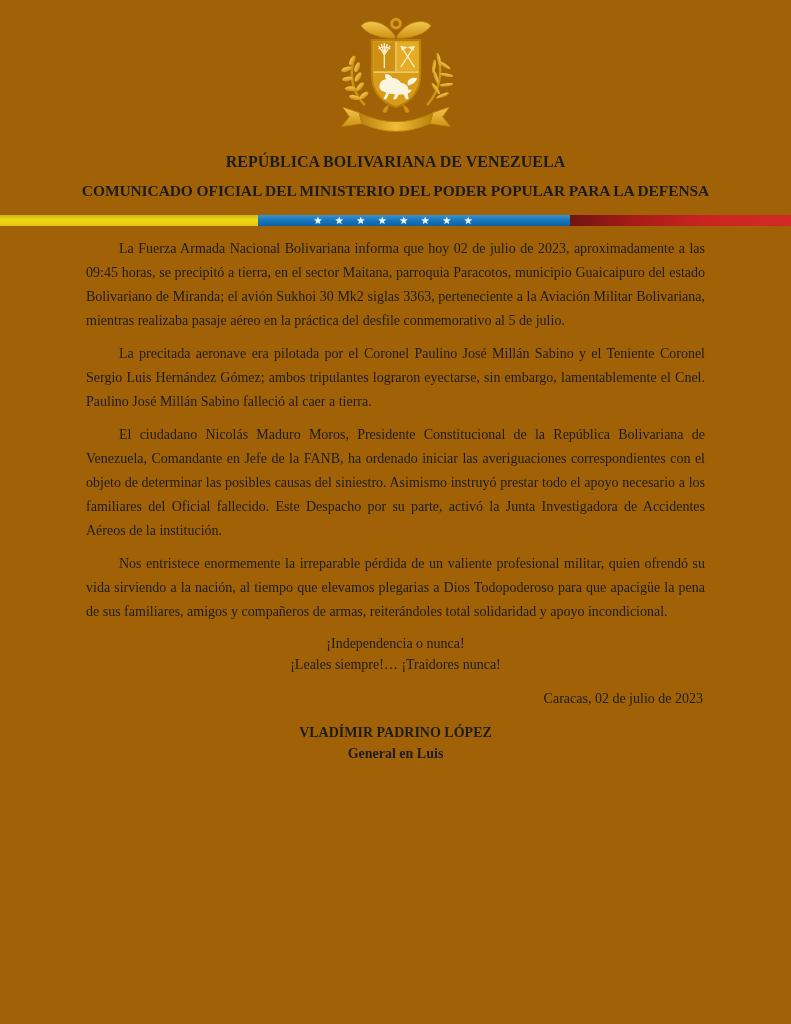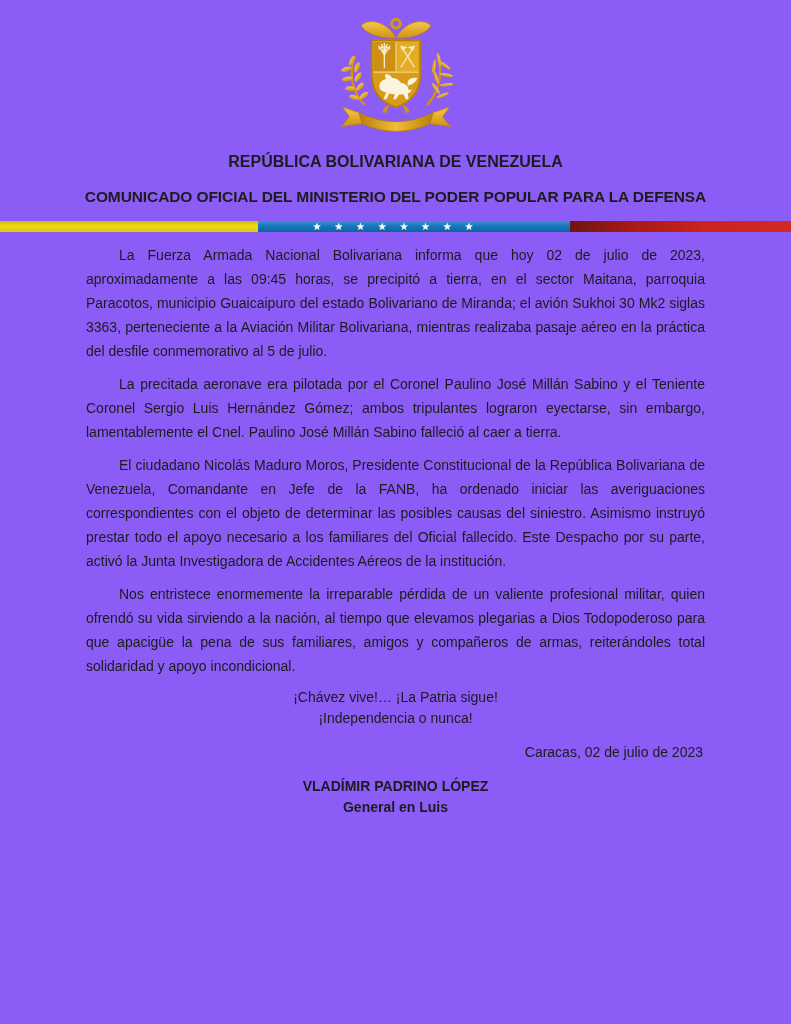--- a/index.html
+++ b/index.html
@@ -1,34 +1,34 @@
 <!DOCTYPE html>
 <html><head>
 <meta charset="utf-8">
 <style>
   html,body { margin:0; padding:0; background:#e9e9e9; }
   .page {
     position:relative;
     width:791px; height:1024px;
     margin:0 auto;
-    background:#8b5cf6;
+    background:#a16207;
     overflow:hidden;
-    font-family:Liberation Sans, sans-serif;
+    font-family:Liberation Serif, serif;
     color:#1c1c1c;
   }
   .emblem-wrap { margin:14px auto 0; width:136px; height:126px; }
   .doc-title {
     margin:12px 0 0;
     text-align:center;
     font-size:16px; font-weight:bold;
     line-height:20px;
     letter-spacing:0;
   }
   .doc-subtitle {
-    margin:15px 0 0;
+    margin:9px 0 0;
     text-align:center;
     font-size:15.5px; font-weight:bold;
     line-height:20px;
     letter-spacing:-0.1px;
   }
   .band {
     position:relative;
     margin-top:14px;
     height:11px;
     display:flex;
@@ -183,22 +183,22 @@
   </div>
 
   <div class="body-block">
     <p>La Fuerza Armada Nacional Bolivariana informa que hoy 02 de julio de 2023, aproximadamente a las 09:45 horas, se precipitó a tierra, en el sector Maitana, parroquia Paracotos, municipio Guaicaipuro del estado Bolivariano de Miranda; el avión Sukhoi 30 Mk2 siglas 3363, perteneciente a la Aviación Militar Bolivariana, mientras realizaba pasaje aéreo en la práctica del desfile conmemorativo al 5 de julio.</p>
     <p>La precitada aeronave era pilotada por el Coronel Paulino José Millán Sabino y el Teniente Coronel Sergio Luis Hernández Gómez; ambos tripulantes lograron eyectarse, sin embargo, lamentablemente el Cnel. Paulino José Millán Sabino falleció al caer a tierra.</p>
     <p>El ciudadano Nicolás Maduro Moros, Presidente Constitucional de la República Bolivariana de Venezuela, Comandante en Jefe de la FANB, ha ordenado iniciar las averiguaciones correspondientes con el objeto de determinar las posibles causas del siniestro. Asimismo instruyó prestar todo el apoyo necesario a los familiares del Oficial fallecido. Este Despacho por su parte, activó la Junta Investigadora de Accidentes Aéreos de la institución.</p>
     <p>Nos entristece enormemente la irreparable pérdida de un valiente profesional militar, quien ofrendó su vida sirviendo a la nación, al tiempo que elevamos plegarias a Dios Todopoderoso para que apacigüe la pena de sus familiares, amigos y compañeros de armas, reiterándoles total solidaridad y apoyo incondicional.</p>
   </div>
 
   <div class="slogans">
-    <div>¡Chávez vive!… ¡La Patria sigue!</div>
     <div>¡Independencia o nunca!</div>
+    <div>¡Leales siempre!… ¡Traidores nunca!</div>
   </div>
 
   <div class="dateline">Caracas, 02 de julio de 2023</div>
 
   <div class="signature">
     <div>VLADÍMIR PADRINO LÓPEZ</div>
     <div>General en Luis</div>
   </div>
 
 </div>

